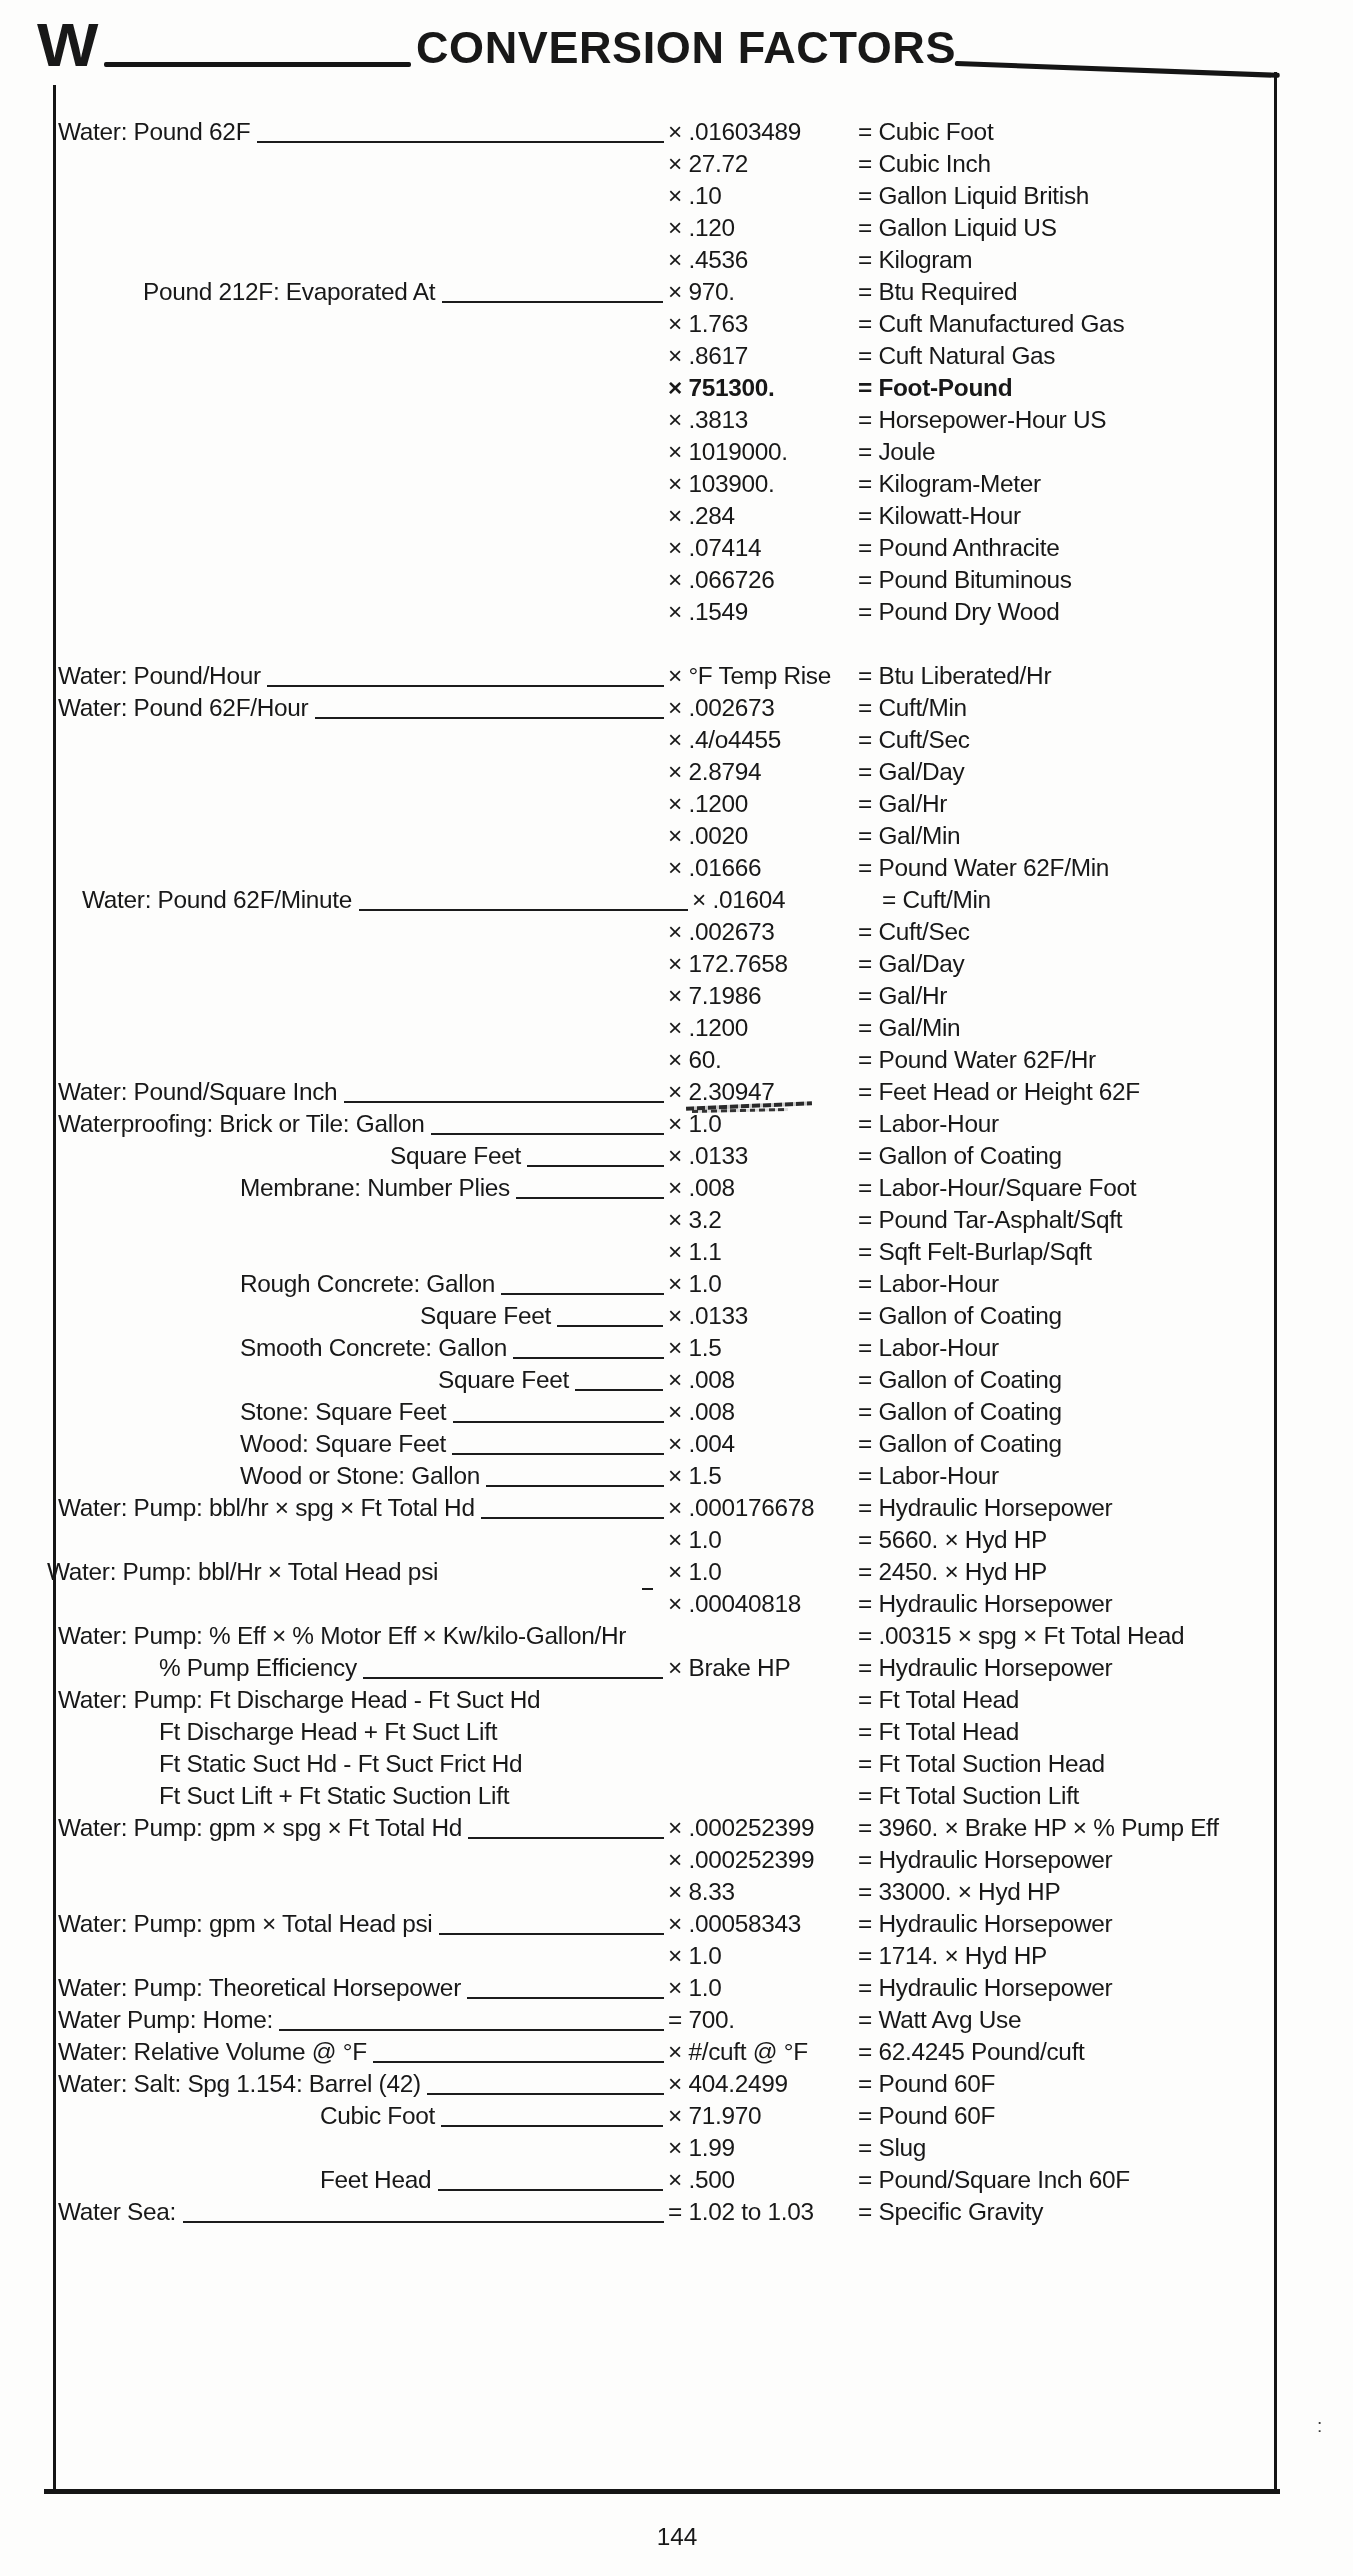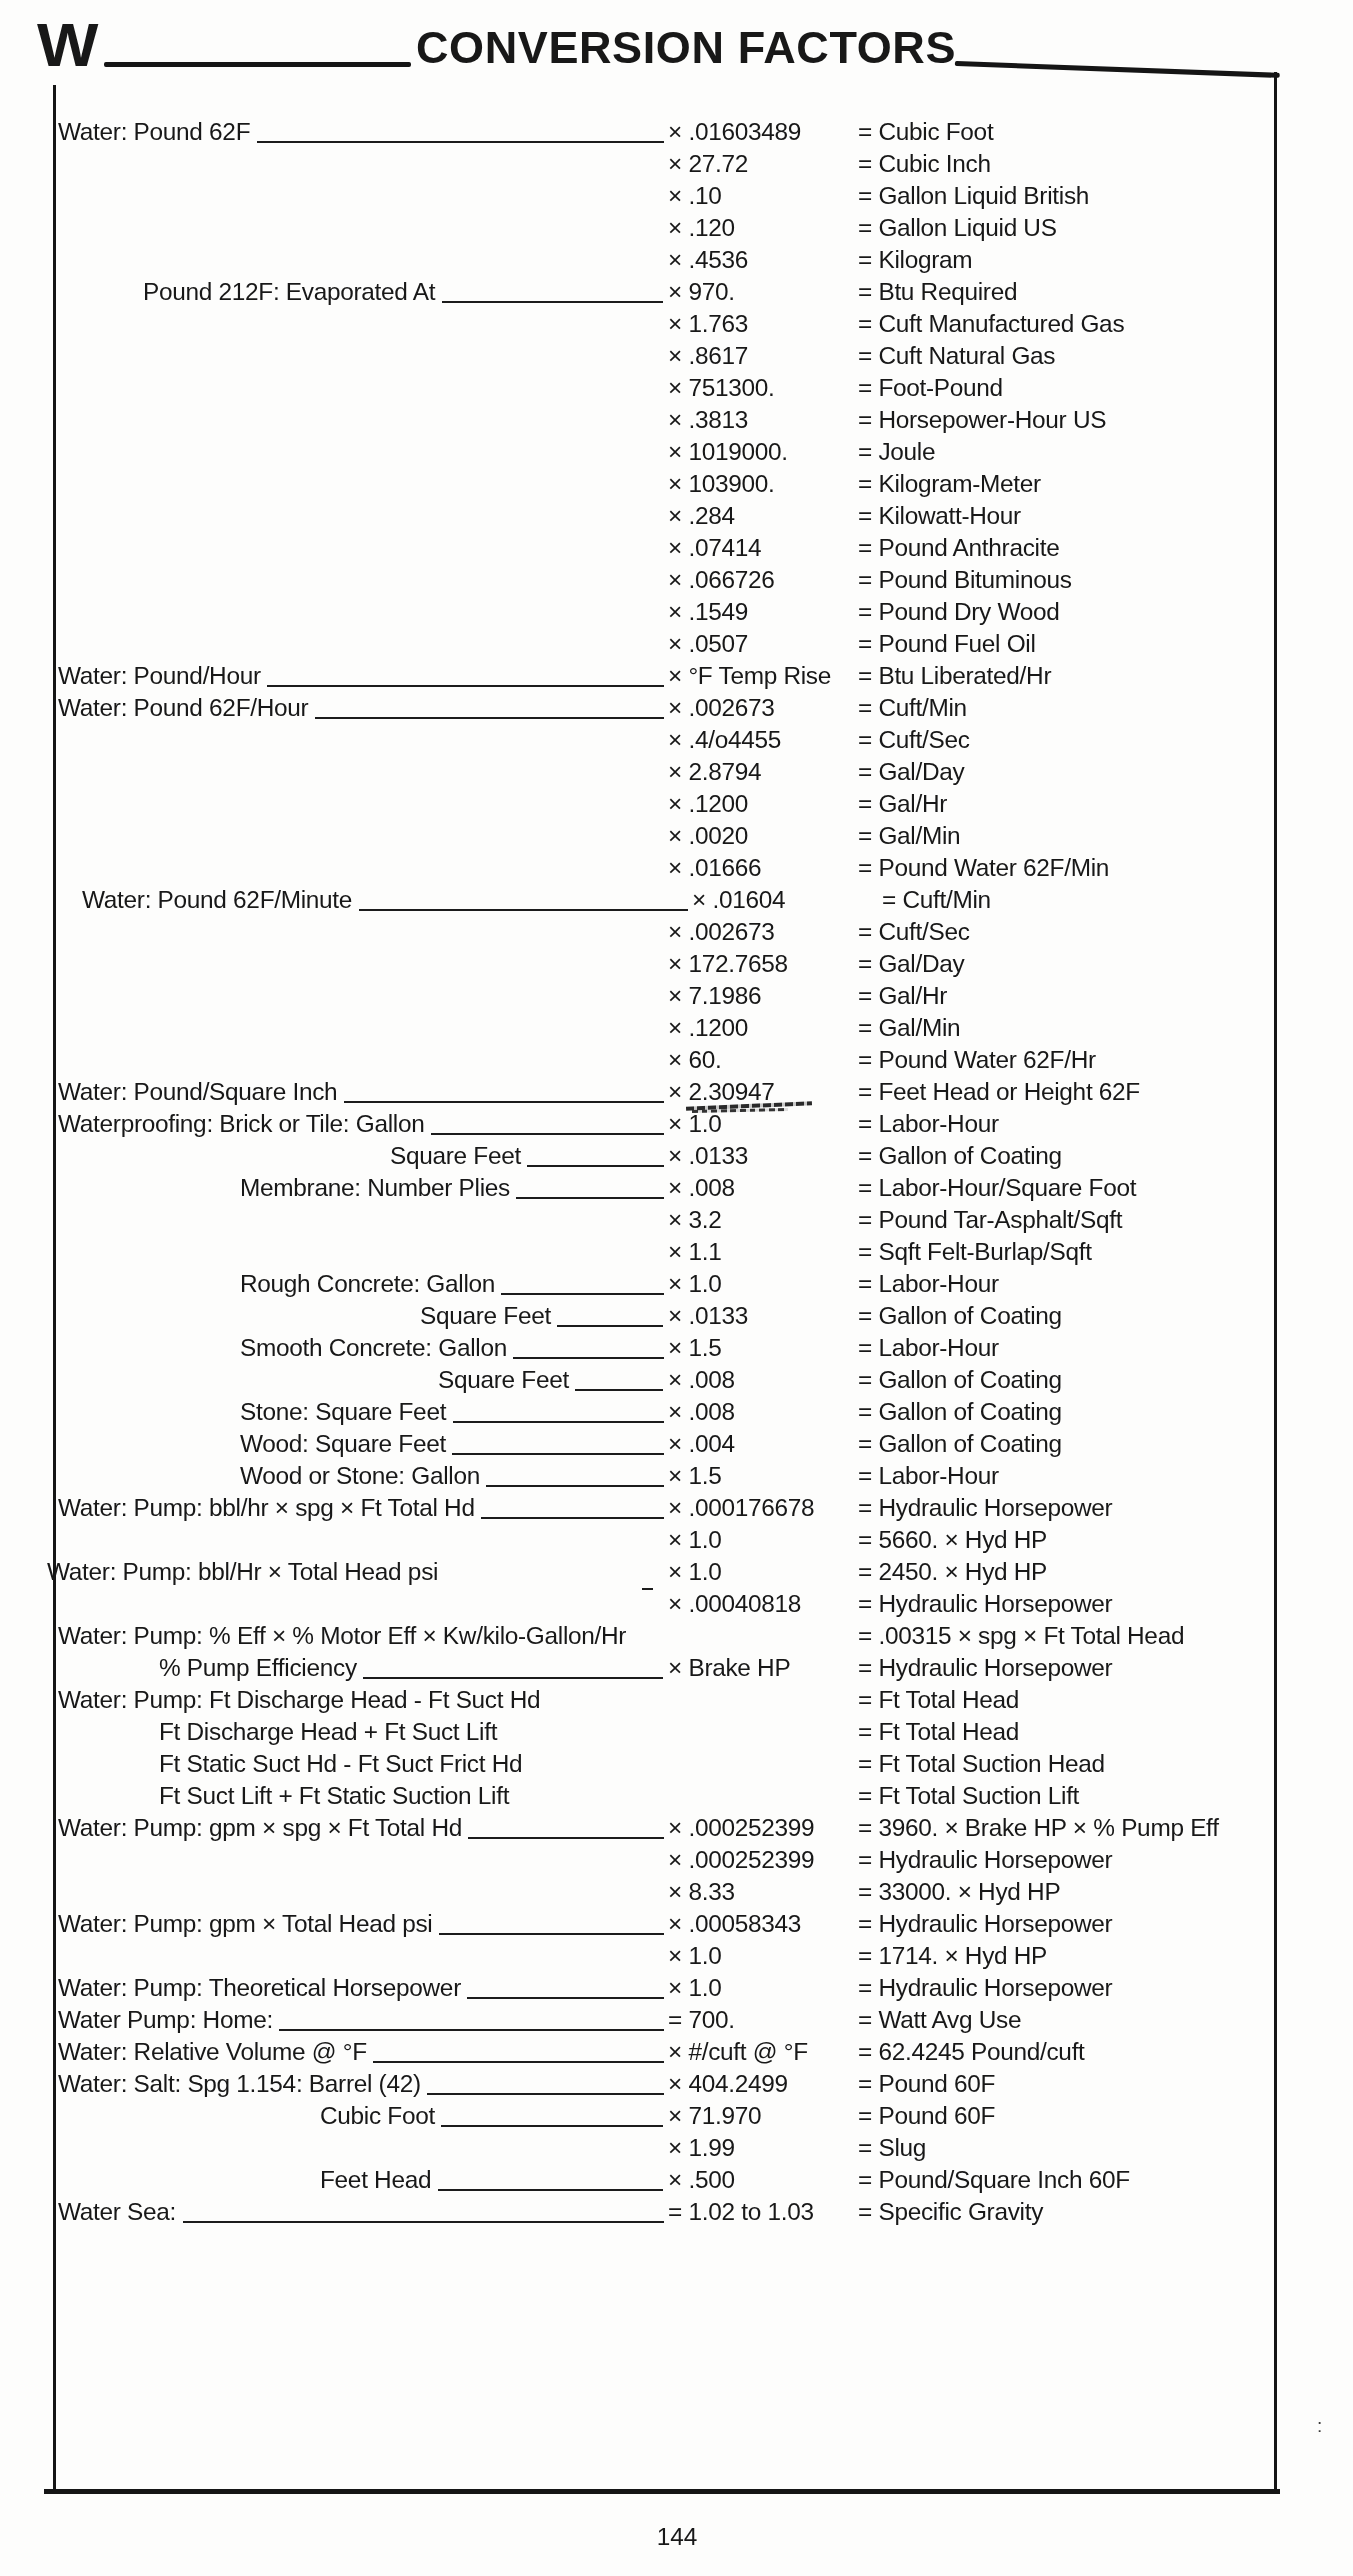--- a/index.html
+++ b/index.html
@@ -117,21 +117,21 @@
   </div>
 
   <div class="row" style="top: 340px;">
     <div class="cell label" style="left: 58px; width: 610px;">
       <span class="lbl"></span>
     </div>
     <div class="cell value">× .8617</div>
     <div class="cell result">= Cuft Natural Gas</div>
   </div>
 
-  <div class="row" style="top: 372px;">
+  <div class="row" style="top: 372px; font-weight: bold;">
     <div class="cell label" style="left: 58px; width: 610px;">
       <span class="lbl"></span>
     </div>
     <div class="cell value">× 751300.</div>
     <div class="cell result">= Foot-Pound</div>
   </div>
 
   <div class="row" style="top: 404px;">
     <div class="cell label" style="left: 58px; width: 610px;">
       <span class="lbl"></span>
@@ -181,27 +181,20 @@
   </div>
 
   <div class="row" style="top: 596px;">
     <div class="cell label" style="left: 58px; width: 610px;">
       <span class="lbl"></span>
     </div>
     <div class="cell value">× .1549</div>
     <div class="cell result">= Pound Dry Wood</div>
   </div>
 
-  <div class="row" style="top: 628px;">
-    <div class="cell label" style="left: 58px; width: 610px;">
-      <span class="lbl"></span>
-    </div>
-    <div class="cell value">× .0507</div>
-    <div class="cell result">= Pound Fuel Oil</div>
-  </div>
 
   <div class="row" style="top: 660px;">
     <div class="cell label" style="left: 58px; width: 610px;">
       <span class="lbl">Water: Pound/Hour</span>
     <span class="fill"></span>
         </div>
     <div class="cell value">× °F Temp Rise</div>
     <div class="cell result">= Btu Liberated/Hr</div>
   </div>
 

